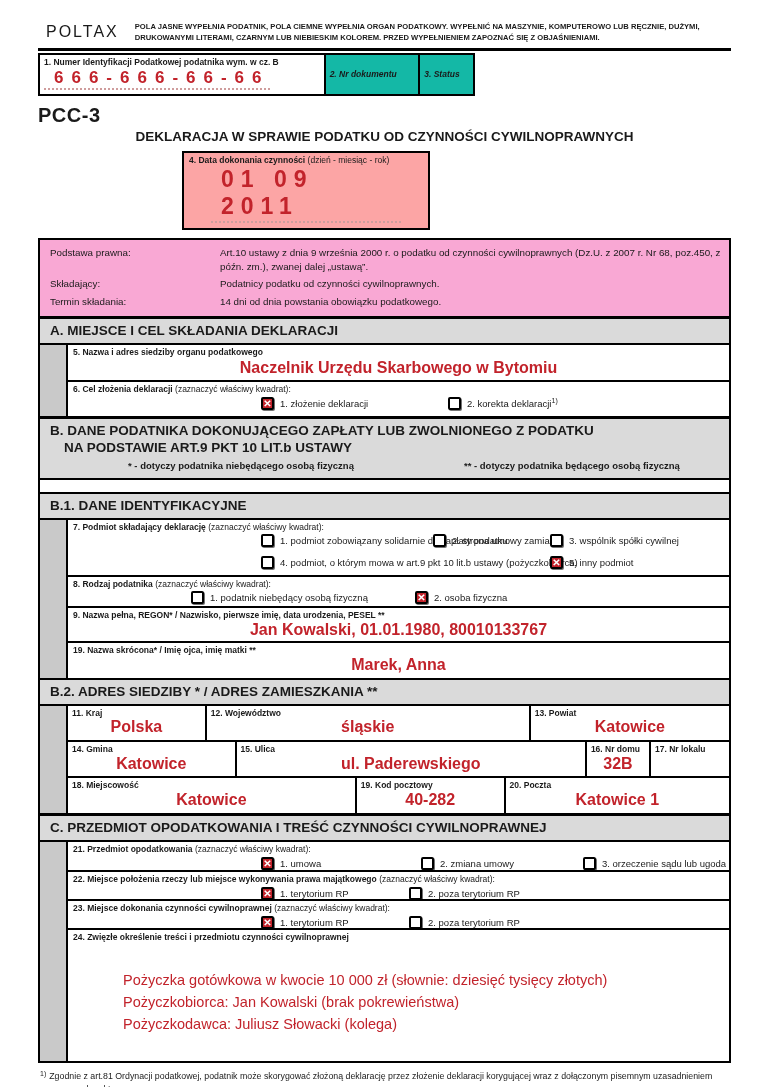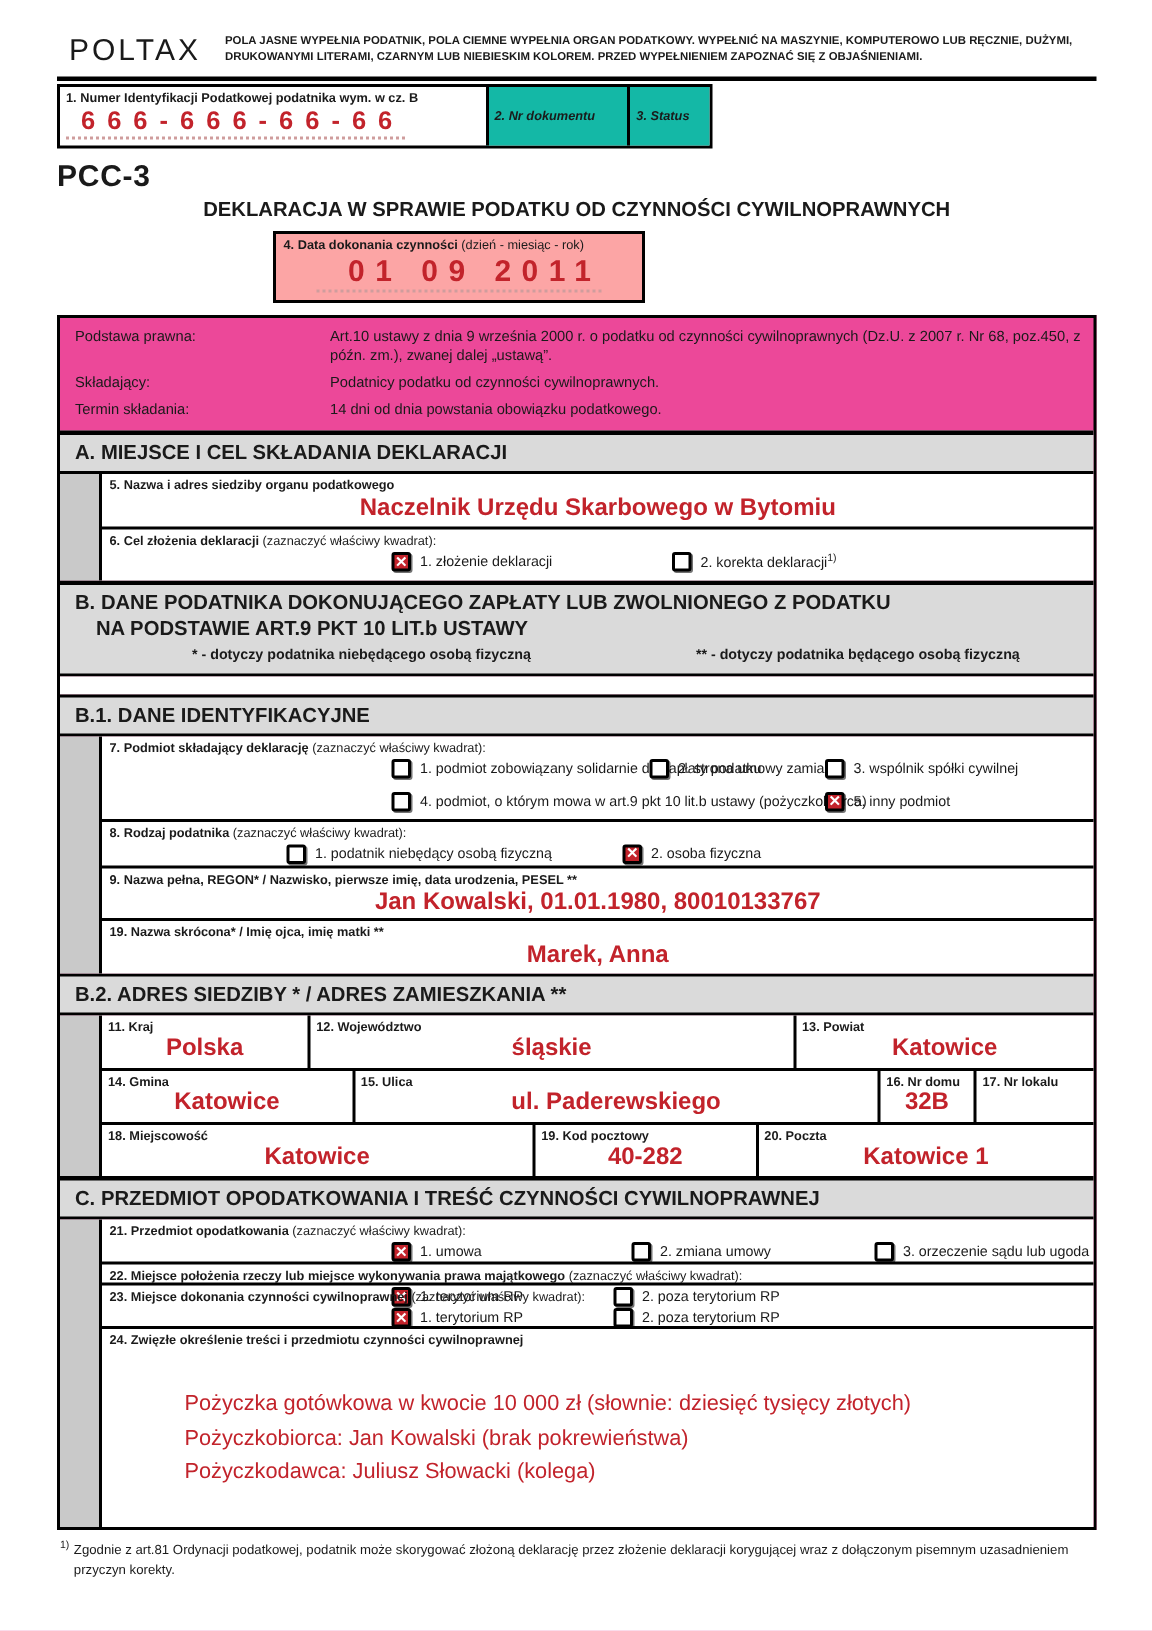--- a/index.html
+++ b/index.html
@@ -2,41 +2,41 @@
 <html><head>
 <meta charset="utf-8">
 <style>
   * { box-sizing: border-box; margin: 0; padding: 0; }
   html,body { width:768px; height:1087px; background:#fdfdfd; overflow:hidden;
     font-family:"Liberation Sans", sans-serif; color:#1a1a1a; }
   .page { width:768px; height:1087px; padding:20px 37px 0 38px; position:relative; background:#fff; }
 
   
   .topbar { display:flex; gap:16px; align-items:flex-start; padding:0 0 5px 8px; border-bottom:3px solid #000; }
-  .brand { font-size:20px; letter-spacing:2px; padding-top:3px; }
+  .brand { font-size:16px; letter-spacing:2px; padding-top:3px; }
   .instr { font-size:7.6px; font-weight:bold; line-height:1.4; padding-top:2px; width:590px; }
 
   
   .id-row { display:flex; width:437px; border:2px solid #000; margin-top:2px; }
   .f1 { width:285px; padding:2px 4px 4px; }
   .hdr-cell { background:#14b8a6; border-left:2px solid #000; font-size:8.5px; font-weight:bold; padding:14px 4px;font-style:italic; }
   .f2 { width:95px; } .f3 { width:55px; }
   .flabel { font-size:8.5px; font-weight:bold; line-height:1.25; }
   .fhint { font-weight:normal; }
   .comb { color:#c2232b; font-weight:bold; font-size:17px; letter-spacing:8px; padding-left:10px;
     border-bottom:2px dotted #cf9d9d; display:inline-block; line-height:1.2; }
 
   .form-code { font-size:20px; font-weight:bold; margin:8px 0 2px; letter-spacing:0.5px; }
   .main-title { text-align:center; font-weight:bold; font-size:13.5px; margin-top:2px; }
 
   .date-box { width:248px; margin:7px 0 8px 144px; border:2px solid #000; padding:2px 5px 5px; background:#fca5a5; }
-  .date-box .comb { font-size:20px; letter-spacing:7px; display:block; text-align:right; width:190px; margin:0 auto; }
+  .date-box .comb { font-size:23px; letter-spacing:7px; display:block; text-align:left; width:190px; margin:0 auto; }
 
   
-  .formbox { border:2px solid #000; background:#ec4899; }
+  .formbox { border:2px solid #000; background:#f9a8d4; }
 
   .legal { padding:6px 8px 7px 10px; font-size:9.8px; line-height:1.4; }
   .legal-row { display:flex; margin-bottom:4px; }
   .legal-row:last-child { margin-bottom:0; }
   .legal-label { width:170px; flex:none; }
   .legal-text { flex:1; }
 
   .bar { background:#dadada; font-weight:bold; font-size:13.5px; padding:4px 8px 5px 10px;
     border-top:3px solid #000; border-bottom:2px solid #000; }
   .bar.thin { border-top-width:2px; }
@@ -274,21 +274,21 @@
             <div class="opt" style="left:348px;">
               <span class="cb"></span>
               <span class="lab">2. zmiana umowy</span>
             </div>
             <div class="opt" style="left:510px;">
               <span class="cb"></span>
               <span class="lab">3. orzeczenie sądu lub ugoda</span>
             </div>
           </div>
         </div>
-        <div class="fbox" style="height:14px;">
+        <div class="fbox" style="height:29px;">
           <div class="flabel"><span>22. Miejsce położenia rzeczy lub miejsce wykonywania prawa majątkowego</span> <span class="fhint">(zaznaczyć właściwy kwadrat):</span></div>
           <div class="optrow" style="height:16px;">
             <div class="opt" style="left:188px;">
               <span class="cb checked"></span>
               <span class="lab">1. terytorium RP</span>
             </div>
             <div class="opt" style="left:336px;">
               <span class="cb"></span>
               <span class="lab">2. poza terytorium RP</span>
             </div>

